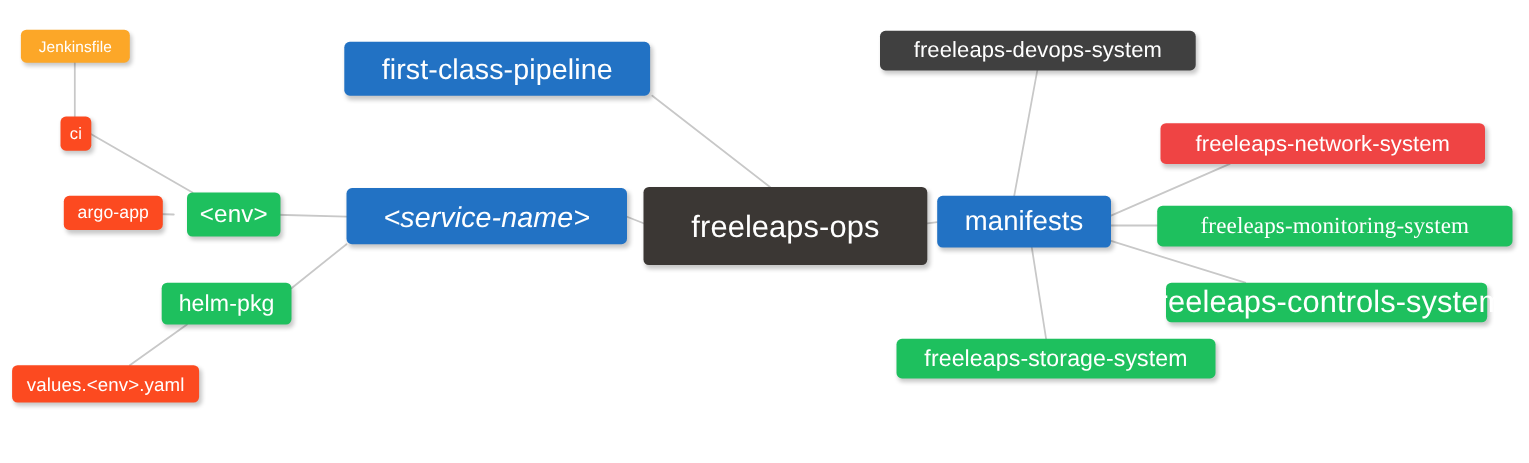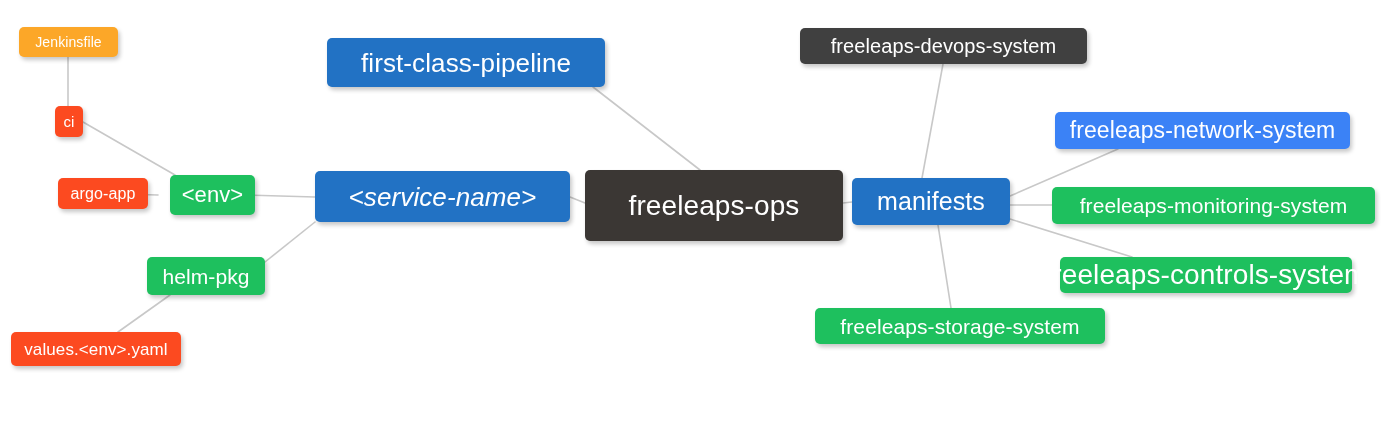--- a/index.html
+++ b/index.html
@@ -63,27 +63,27 @@
       <line x1="170" y1="295" x2="118" y2="332" stroke="#c8c8c8" stroke-width="1.6" stroke-linecap="round"></line>
       <line x1="922" y1="178" x2="943" y2="64" stroke="#c8c8c8" stroke-width="1.6" stroke-linecap="round"></line>
       <line x1="1010" y1="196" x2="1118" y2="149" stroke="#c8c8c8" stroke-width="1.6" stroke-linecap="round"></line>
       <line x1="1010" y1="205" x2="1052" y2="205" stroke="#c8c8c8" stroke-width="1.6" stroke-linecap="round"></line>
       <line x1="1010" y1="219" x2="1132" y2="257" stroke="#c8c8c8" stroke-width="1.6" stroke-linecap="round"></line>
       <line x1="938" y1="225" x2="951" y2="308" stroke="#c8c8c8" stroke-width="1.6" stroke-linecap="round"></line>
     </svg>
   <div id="node-layer">
       <div class="node node-root" style="left: 585px; top: 170px; width: 258px; height: 71px; font-size: 28px; background: rgb(59, 55, 52);">freeleaps-ops</div>
       <div class="node node-blue" style="left: 315px; top: 171px; width: 255px; height: 51px; font-size: 26px; background: rgb(34, 114, 196); font-style: italic;">&lt;service-name&gt;</div>
-      <div class="node node-blue" style="left: 327px; top: 38px; width: 278px; height: 49px; font-size: 26px; background: rgb(34, 114, 196);">first-class-pipeline</div>
+      <div class="node node-blue" style="left: 313px; top: 38px; width: 278px; height: 49px; font-size: 26px; background: rgb(34, 114, 196);">first-class-pipeline</div>
       <div class="node node-blue" style="left: 852px; top: 178px; width: 158px; height: 47px; font-size: 25px; background: rgb(34, 114, 196);">manifests</div>
       <div class="node node-green" style="left: 170px; top: 175px; width: 85px; height: 40px; font-size: 22px; background: rgb(30, 192, 94);">&lt;env&gt;</div>
       <div class="node node-green" style="left: 147px; top: 257px; width: 118px; height: 38px; font-size: 21px; background: rgb(30, 192, 94);">helm-pkg</div>
       <div class="node node-red" style="left: 55px; top: 106px; width: 28px; height: 31px; font-size: 15px; background: rgb(252, 74, 32);">ci</div>
       <div class="node node-orange" style="left: 19px; top: 27px; width: 99px; height: 30px; font-size: 14px; background: rgb(252, 167, 40);">Jenkinsfile</div>
       <div class="node node-red" style="left: 33px; top: 178px; width: 90px; height: 31px; font-size: 16px; background: rgb(252, 74, 32); margin-left: 25px;">argo-app</div>
       <div class="node node-red" style="left: 11px; top: 332px; width: 170px; height: 34px; font-size: 17px; background: rgb(252, 74, 32);">values.&lt;env&gt;.yaml</div>
       <div class="node node-green" style="left: 800px; top: 28px; width: 287px; height: 36px; font-size: 20px; background: #404040;">freeleaps-devops-system</div>
-      <div class="node node-green" style="left: 1055px; top: 112px; width: 295px; height: 37px; font-size: 23px; background: #3b82f6;">freeleaps-network-system</div>
-      <div class="node node-green" style="left: 1052px; top: 187px; width: 323px; height: 37px; font-size: 21px; background: rgb(30, 192, 94);">freeleaps-monitoring-system</div>
+      <div class="node node-green" style="left: 1055px; top: 112px; width: 295px; height: 37px; font-size: 20px; background: #ef4444;">freeleaps-network-system</div>
+      <div class="node node-green" style="left: 1052px; top: 187px; width: 323px; height: 37px; font-size: 21px; background: rgb(30, 192, 94); font-family: Liberation Serif, serif;">freeleaps-monitoring-system</div>
       <div class="node node-green" style="left: 1060px; top: 257px; width: 292px; height: 36px; font-size: 28px; background: rgb(30, 192, 94);">freeleaps-controls-system</div>
       <div class="node node-green" style="left: 815px; top: 308px; width: 290px; height: 36px; font-size: 21px; background: rgb(30, 192, 94);">freeleaps-storage-system</div>
     </div>
 </div>
 
 </body></html>

